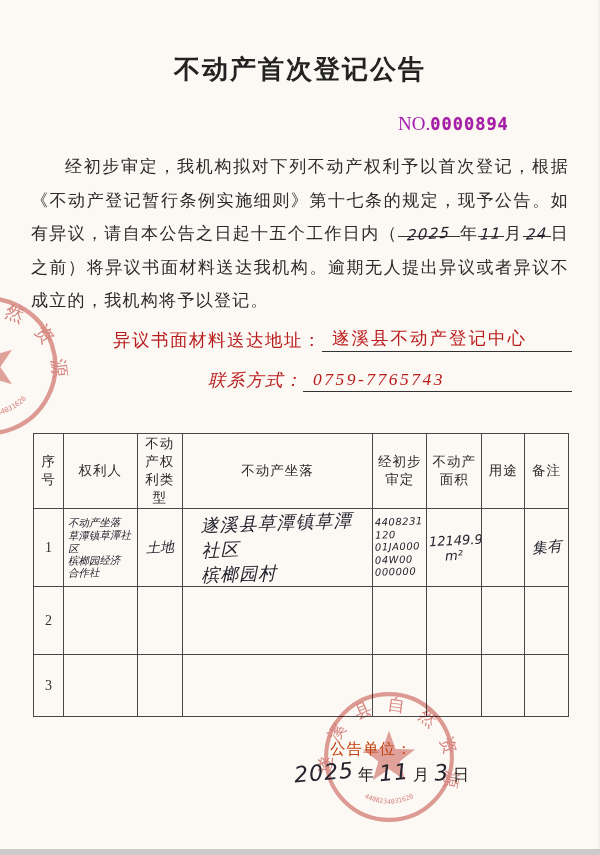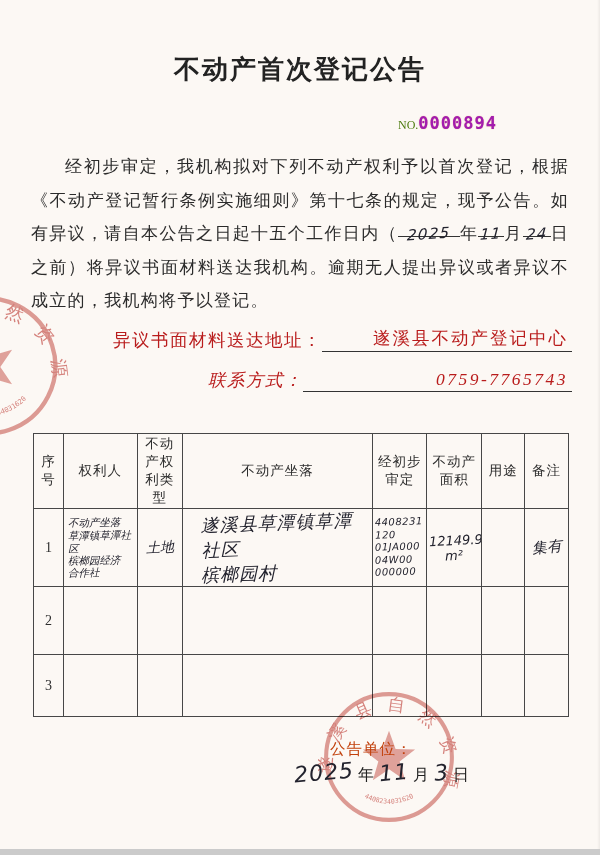--- a/index.html
+++ b/index.html
@@ -10,21 +10,21 @@
     overflow:hidden;
     font-family:"Liberation Serif","DejaVu Serif",serif;
     color:#2e2e2e;
   }
   .title {
     position:absolute; top:52px; left:0; width:100%;
     text-align:center; font-size:26px; font-weight:700; letter-spacing:2px;
     color:#222;
   }
   .no-line { position:absolute; top:113px; left:398px; white-space:nowrap; }
-  .no-label { font-size:12px; color:#4d7c0f; letter-spacing:0; }
+  .no-label { font-size:19px; color:#a21caf; letter-spacing:0; }
   .no-digits {
     font-family:"DejaVu Sans Mono",monospace; font-weight:700;
     font-size:17px; color:#a21caf; letter-spacing:1px;
     text-shadow:0 0 1px rgba(208,56,47,.55);
   }
   .body-par {
     position:absolute; top:150px; left:31px; width:538px;
     font-size:17px; line-height:33.5px; letter-spacing:1.3px;
     text-align:justify; text-indent:34px; word-break:break-all; color:#2b2b2b;
   }
@@ -41,21 +41,21 @@
   }
   .blank .hw { display:inline-block; transform:rotate(-4deg) skewX(-8deg); font-size:15px; }
   .addr-line, .contact-line {
     position:absolute; display:flex; align-items:flex-end;
     font-size:17.5px; letter-spacing:1.5px; color:#b91c1c;
   }
   .addr-line { top:326px; left:113px; right:28px; }
   .contact-line { top:368px; left:208px; right:28px;font-style:italic; }
   .fill-value {
     flex:1; border-bottom:1.5px solid #333; padding:0 4px 1px 10px;
-    letter-spacing:2px; white-space:nowrap;text-align:right;
+    letter-spacing:2px; white-space:nowrap;
   }
   .contact-line .fill-value { font-family:"Liberation Serif",serif; letter-spacing:2.5px; }
 
   table.reg {
     position:absolute; top:433px; left:33px; width:536px; height:244px;
     border-collapse:collapse; table-layout:fixed;
   }
   table.reg th, table.reg td {
     border:1px solid #474747; vertical-align:middle; text-align:center;
     overflow:hidden; padding:1px 2px;

